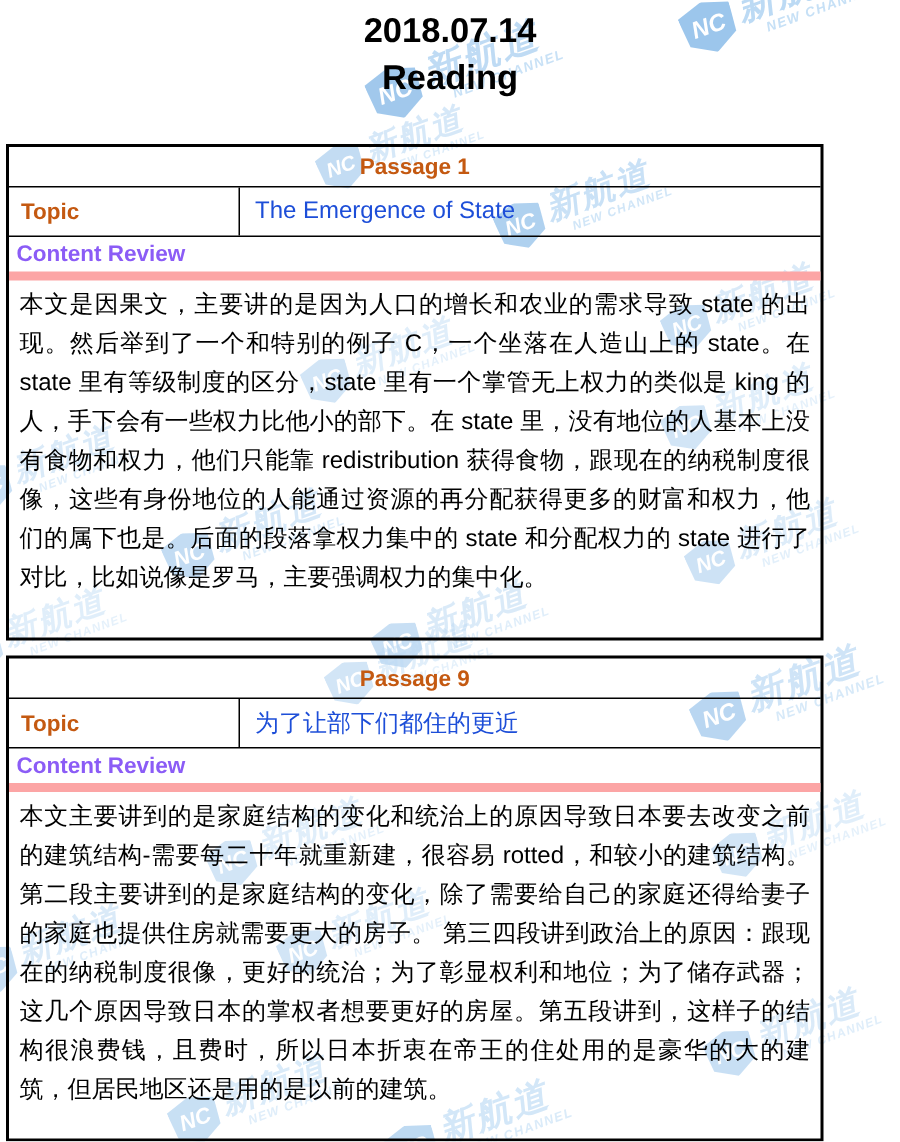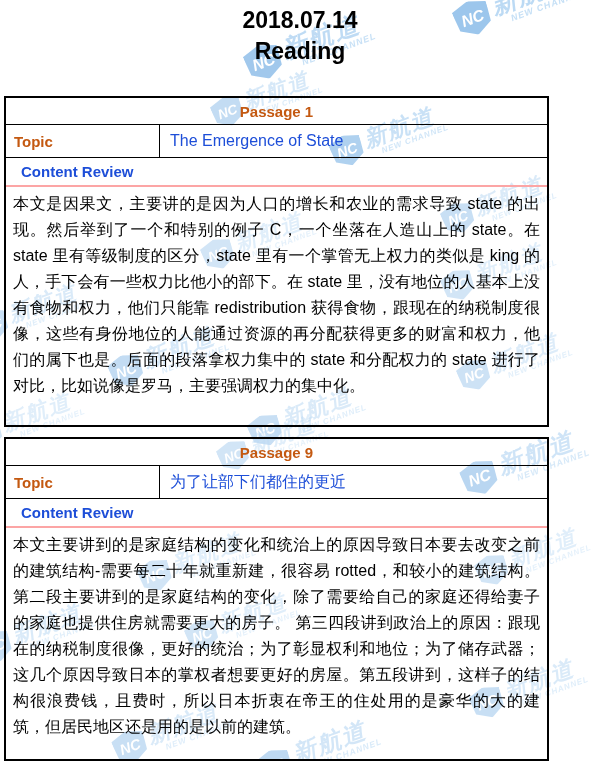--- a/index.html
+++ b/index.html
@@ -78,24 +78,24 @@
     padding-left: 8px;
     font-size: 15px; font-weight: bold; color: #c45911;
   }
   .topic-value {
     flex: 1 1 auto;
     display: flex; align-items: center;
     padding-left: 10px;
     font-size: 16px; color: #1d4ed8;
   }
   .row-review {
-    height: 29px; border-bottom: 2px solid #fca5a5;
+    height: 29px; border-bottom: 6px solid #fca5a5;
     display: flex; align-items: center;
-    padding-left: 15px;
-    font-size: 15px; font-weight: bold; color: #1d4ed8;
+    padding-left: 5px;
+    font-size: 15px; font-weight: bold; color: #8b5cf6;
   }
   .row-content {
     padding: 4px 7px 0 7px;
     font-size: 16px; line-height: 26px;
     color: #000000;
     text-align: justify;
   }
 </style>
 </head>
 <body>

